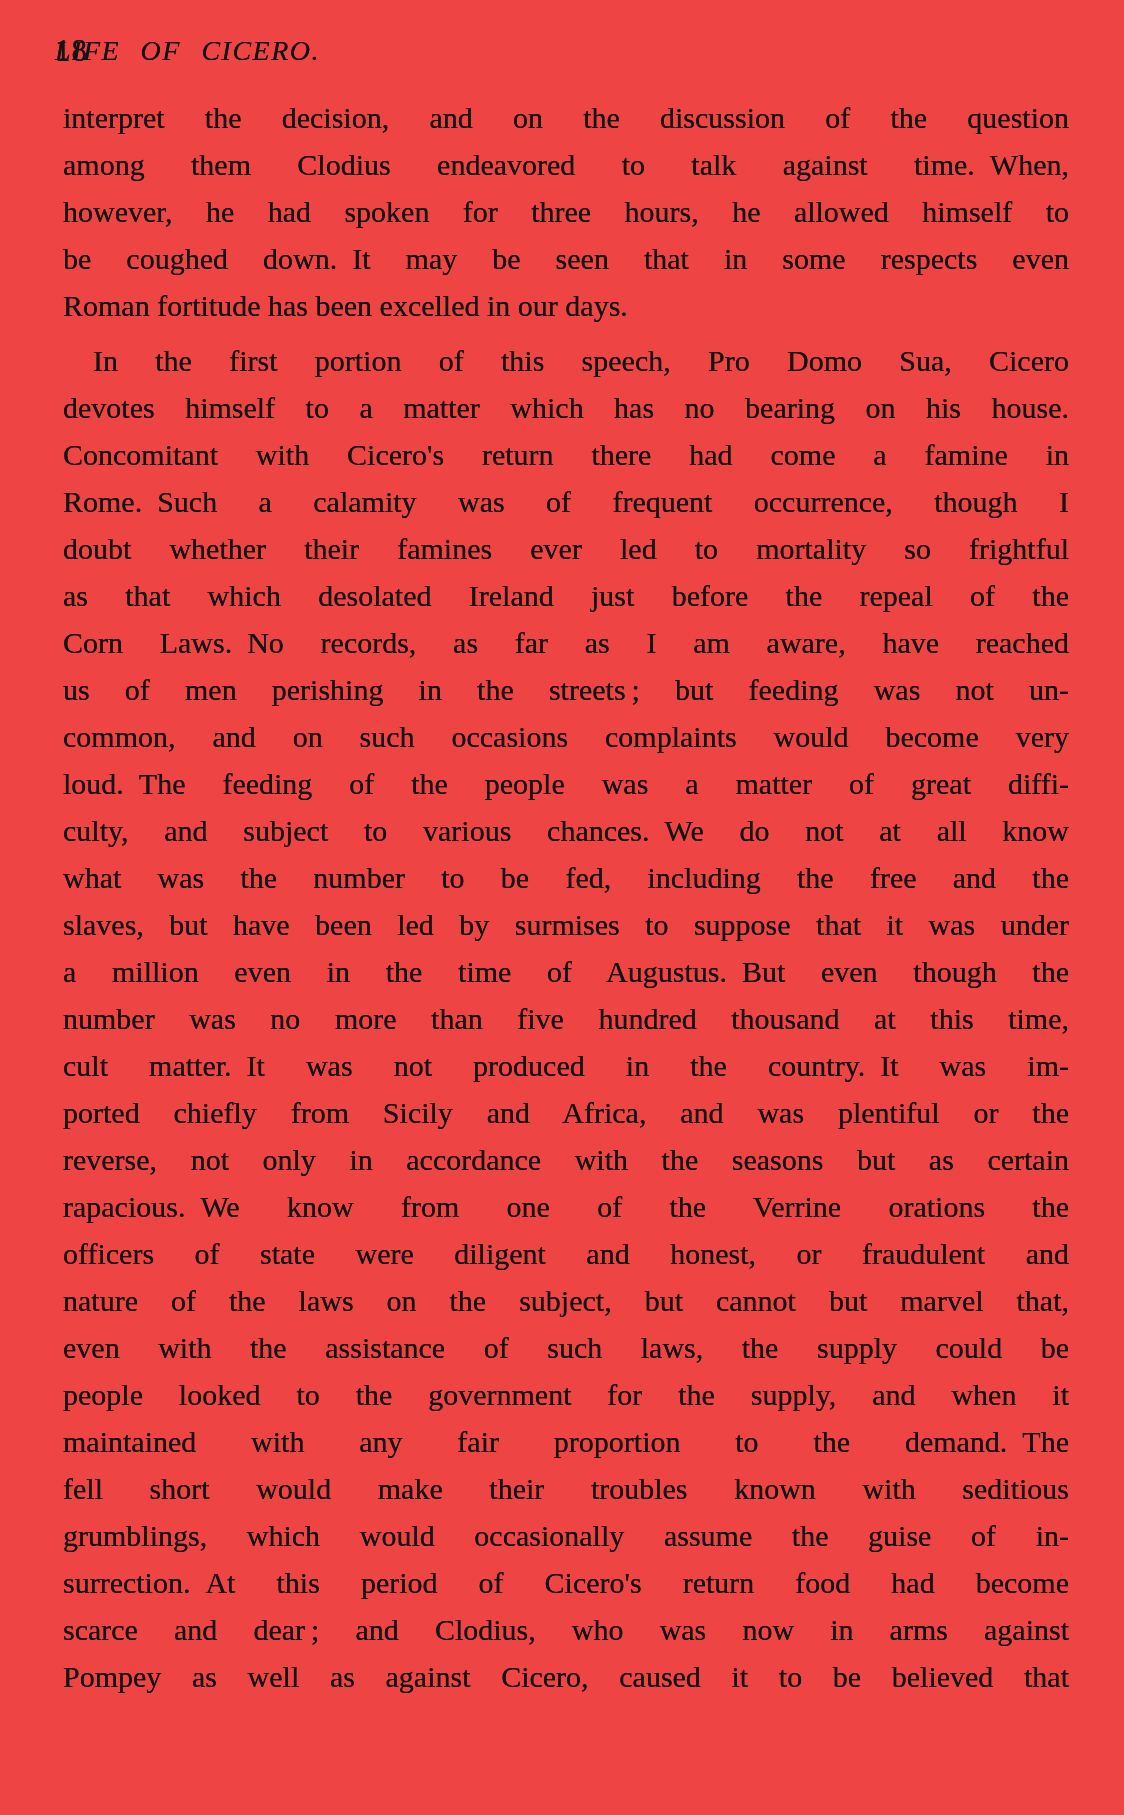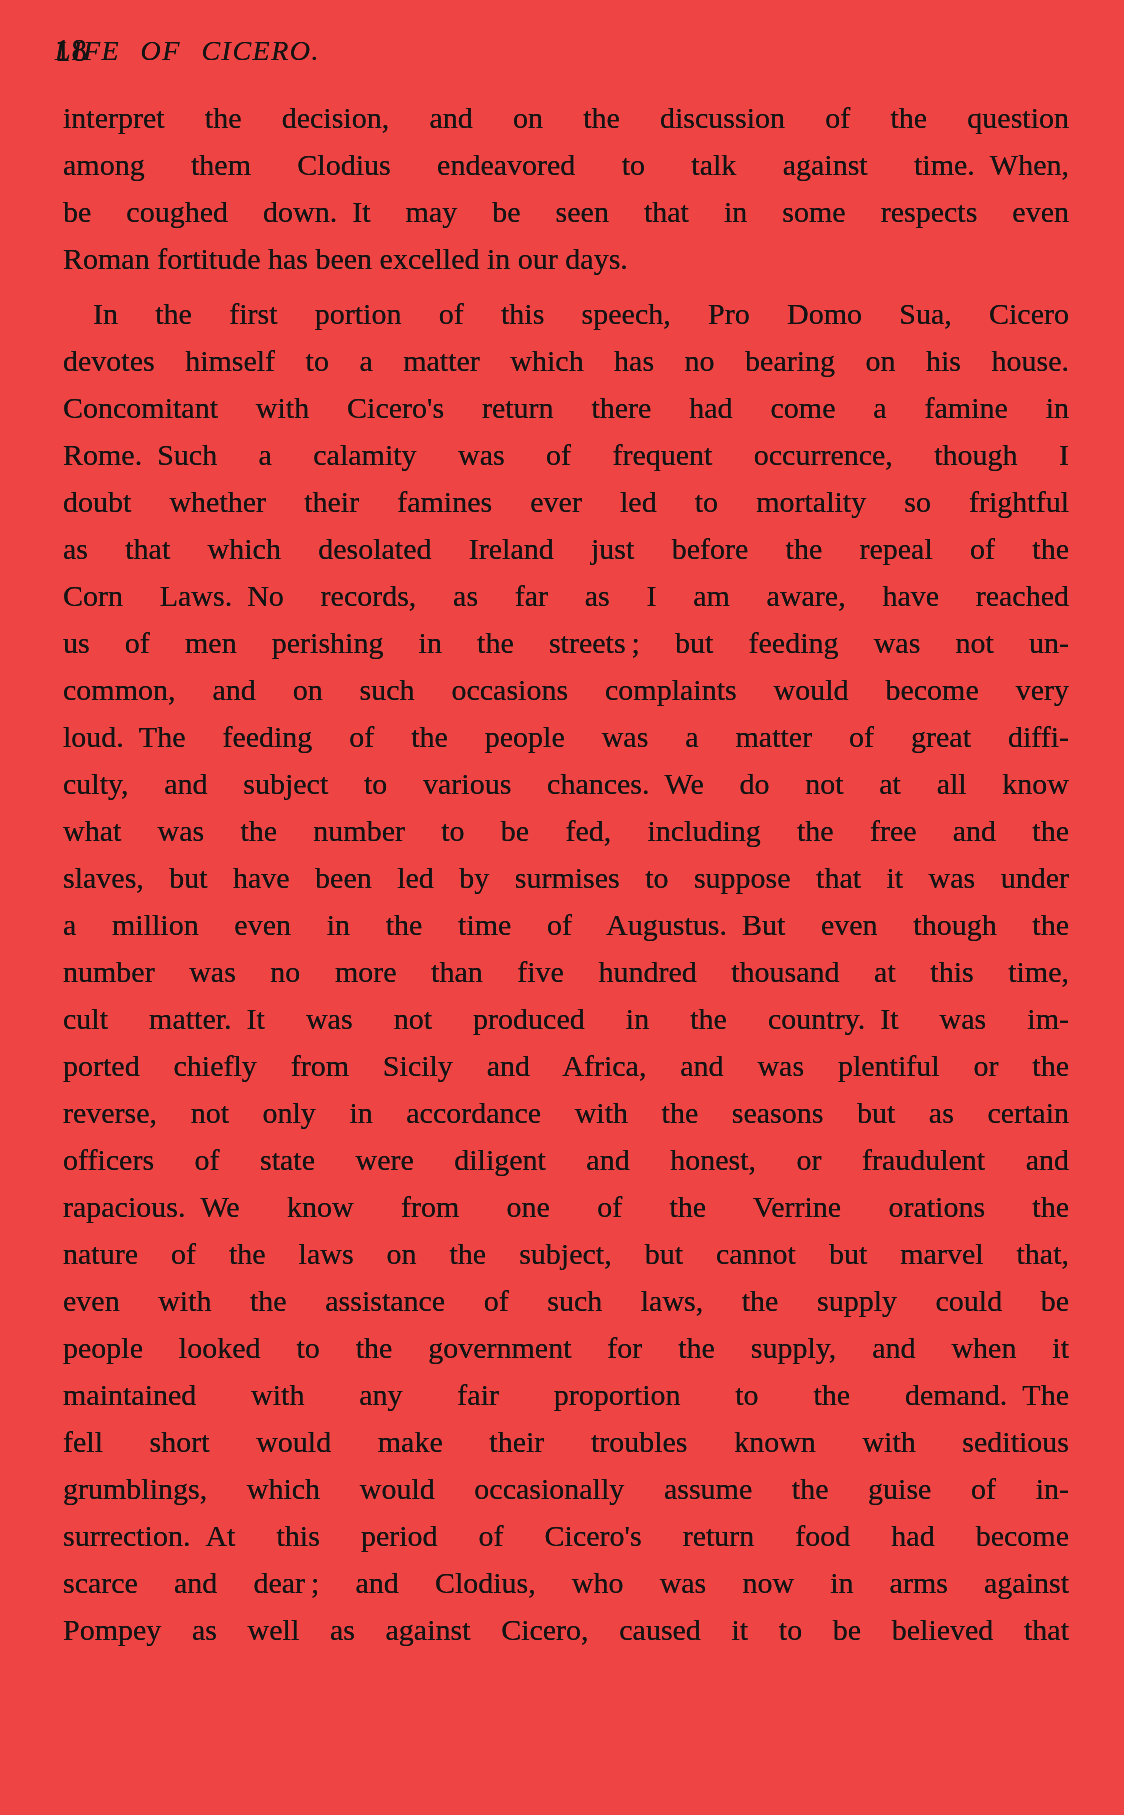--- a/index.html
+++ b/index.html
@@ -68,20 +68,21 @@
   <header class="running-head">
     <span class="page-number">18</span>
     <span class="running-title">LIFE OF CICERO.</span>
   </header>
 
   <main class="body-text">
 
   <div class="paragraph">
         <div class="line">interpret the decision, and on the discussion of the question</div>
         <div class="line">among them Clodius endeavored to talk against time. When,</div>
+        <div class="line">however, he had spoken for three hours, he allowed himself to</div>
         <div class="line">be coughed down. It may be seen that in some respects even</div>
         <div class="line end">Roman fortitude has been excelled in our days.</div>
       </div>
       <div class="paragraph">
         <div class="line indent">In the first portion of this speech, Pro Domo Sua, Cicero</div>
         <div class="line">devotes himself to a matter which has no bearing on his house.</div>
         <div class="line">Concomitant with Cicero's return there had come a famine in</div>
         <div class="line">Rome. Such a calamity was of frequent occurrence, though I</div>
         <div class="line">doubt whether their famines ever led to mortality so frightful</div>
         <div class="line">as that which desolated Ireland just before the repeal of the</div>
@@ -90,22 +91,22 @@
         <div class="line">common, and on such occasions complaints would become very</div>
         <div class="line">loud. The feeding of the people was a matter of great diffi-</div>
         <div class="line">culty, and subject to various chances. We do not at all know</div>
         <div class="line">what was the number to be fed, including the free and the</div>
         <div class="line">slaves, but have been led by surmises to suppose that it was under</div>
         <div class="line">a million even in the time of Augustus. But even though the</div>
         <div class="line">number was no more than five hundred thousand at this time,</div>
         <div class="line">cult matter. It was not produced in the country. It was im-</div>
         <div class="line">ported chiefly from Sicily and Africa, and was plentiful or the</div>
         <div class="line">reverse, not only in accordance with the seasons but as certain</div>
+        <div class="line">rapacious. We know from one of the Verrine orations the</div>
         <div class="line">officers of state were diligent and honest, or fraudulent and</div>
-        <div class="line">rapacious. We know from one of the Verrine orations the</div>
         <div class="line">nature of the laws on the subject, but cannot but marvel that,</div>
         <div class="line">even with the assistance of such laws, the supply could be</div>
         <div class="line">people looked to the government for the supply, and when it</div>
         <div class="line">maintained with any fair proportion to the demand. The</div>
         <div class="line">fell short would make their troubles known with seditious</div>
         <div class="line">grumblings, which would occasionally assume the guise of in-</div>
         <div class="line">surrection. At this period of Cicero's return food had become</div>
         <div class="line">scarce and dear ; and Clodius, who was now in arms against</div>
         <div class="line">Pompey as well as against Cicero, caused it to be believed that</div>
       </div>

